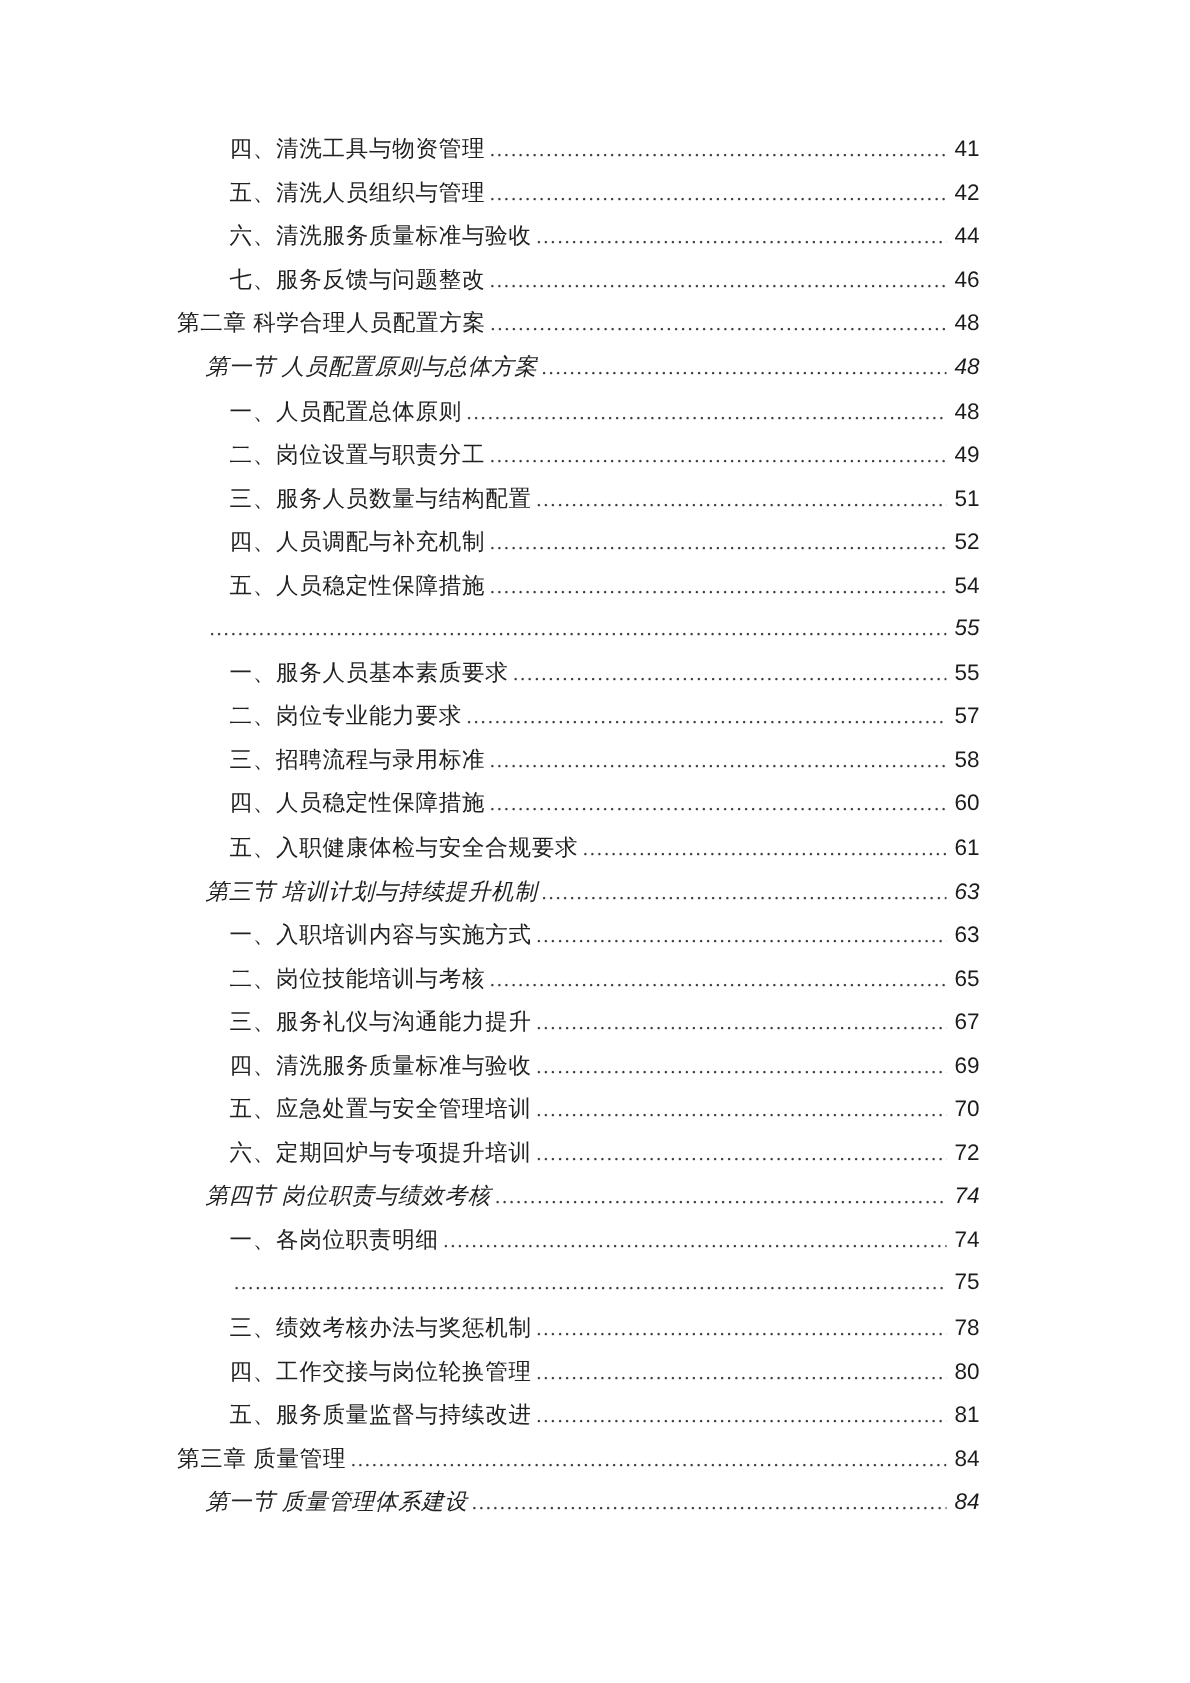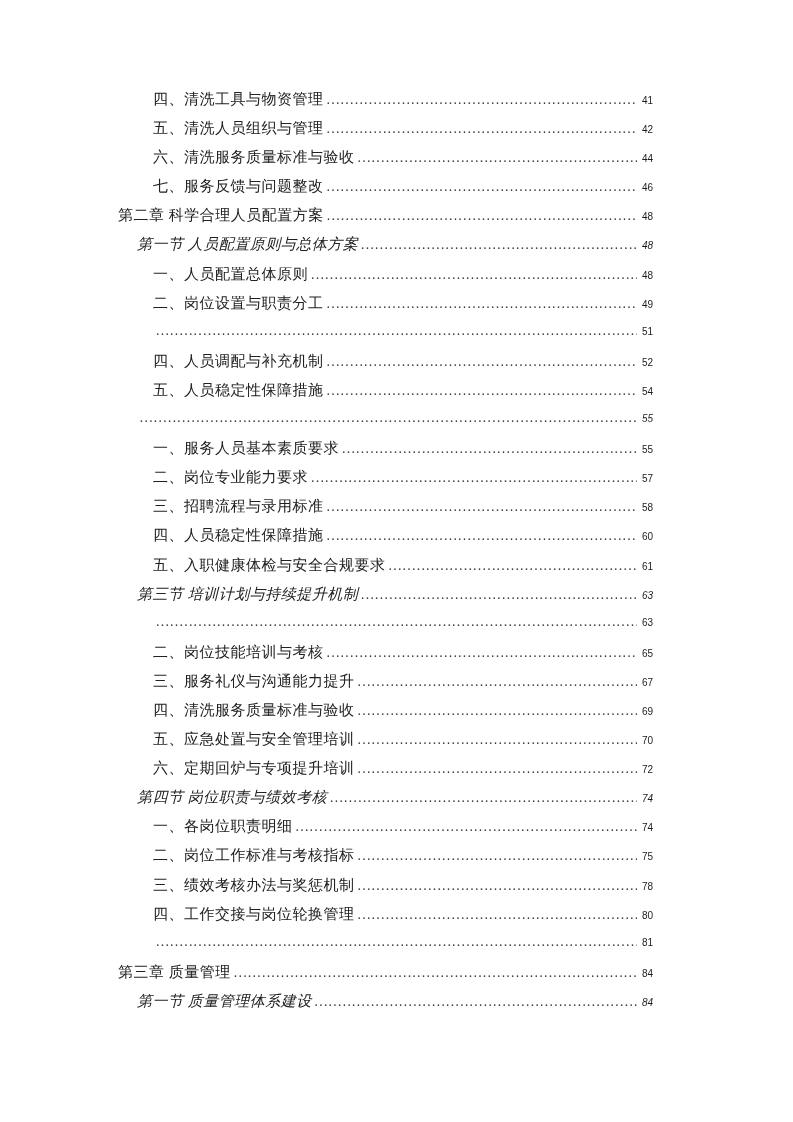--- a/index.html
+++ b/index.html
@@ -44,21 +44,21 @@
     overflow: hidden;
     white-space: nowrap;
     margin: 0 5px 0 3px;
     color: #3c3c3c;
     font-size: 14px;
     letter-spacing: 1.2px;
     min-width: 10px;
   }
   .toc-page {
     font-family: "Liberation Sans", "DejaVu Sans", sans-serif;
-    font-size: 10px;
+    font-size: 15px;
     color: #1c1c1c;
     white-space: nowrap;
   }
 </style>
 </head>
 <body>
 
 <div class="page">
   <div class="toc-list">
       <div class="toc-row lvl3">
@@ -95,20 +95,21 @@
         <span class="toc-title">一、人员配置总体原则</span>
         <span class="toc-leader">............................................................................................................................................................................................................................</span>
         <span class="toc-page">48</span>
       </div>
       <div class="toc-row lvl3">
         <span class="toc-title">二、岗位设置与职责分工</span>
         <span class="toc-leader">............................................................................................................................................................................................................................</span>
         <span class="toc-page">49</span>
       </div>
       <div class="toc-row lvl3">
+        <span class="toc-title">三、服务人员数量与结构配置</span>
         <span class="toc-leader">............................................................................................................................................................................................................................</span>
         <span class="toc-page">51</span>
       </div>
       <div class="toc-row lvl3">
         <span class="toc-title">四、人员调配与补充机制</span>
         <span class="toc-leader">............................................................................................................................................................................................................................</span>
         <span class="toc-page">52</span>
       </div>
       <div class="toc-row lvl3">
         <span class="toc-title">五、人员稳定性保障措施</span>
@@ -143,20 +144,21 @@
         <span class="toc-title">五、入职健康体检与安全合规要求</span>
         <span class="toc-leader">............................................................................................................................................................................................................................</span>
         <span class="toc-page">61</span>
       </div>
       <div class="toc-row lvl2">
         <span class="toc-title">第三节 培训计划与持续提升机制</span>
         <span class="toc-leader">............................................................................................................................................................................................................................</span>
         <span class="toc-page">63</span>
       </div>
       <div class="toc-row lvl3">
+        <span class="toc-title">一、入职培训内容与实施方式</span>
         <span class="toc-leader">............................................................................................................................................................................................................................</span>
         <span class="toc-page">63</span>
       </div>
       <div class="toc-row lvl3">
         <span class="toc-title">二、岗位技能培训与考核</span>
         <span class="toc-leader">............................................................................................................................................................................................................................</span>
         <span class="toc-page">65</span>
       </div>
       <div class="toc-row lvl3">
         <span class="toc-title">三、服务礼仪与沟通能力提升</span>
@@ -182,35 +184,35 @@
         <span class="toc-title">第四节 岗位职责与绩效考核</span>
         <span class="toc-leader">............................................................................................................................................................................................................................</span>
         <span class="toc-page">74</span>
       </div>
       <div class="toc-row lvl3">
         <span class="toc-title">一、各岗位职责明细</span>
         <span class="toc-leader">............................................................................................................................................................................................................................</span>
         <span class="toc-page">74</span>
       </div>
       <div class="toc-row lvl3">
-        <span class="toc-title">二、岗位工作标准与考核指标</span>
         <span class="toc-leader">............................................................................................................................................................................................................................</span>
         <span class="toc-page">75</span>
       </div>
       <div class="toc-row lvl3">
         <span class="toc-title">三、绩效考核办法与奖惩机制</span>
         <span class="toc-leader">............................................................................................................................................................................................................................</span>
         <span class="toc-page">78</span>
       </div>
       <div class="toc-row lvl3">
         <span class="toc-title">四、工作交接与岗位轮换管理</span>
         <span class="toc-leader">............................................................................................................................................................................................................................</span>
         <span class="toc-page">80</span>
       </div>
       <div class="toc-row lvl3">
+        <span class="toc-title">五、服务质量监督与持续改进</span>
         <span class="toc-leader">............................................................................................................................................................................................................................</span>
         <span class="toc-page">81</span>
       </div>
       <div class="toc-row lvl1">
         <span class="toc-title">第三章 质量管理</span>
         <span class="toc-leader">............................................................................................................................................................................................................................</span>
         <span class="toc-page">84</span>
       </div>
       <div class="toc-row lvl2">
         <span class="toc-title">第一节 质量管理体系建设</span>

